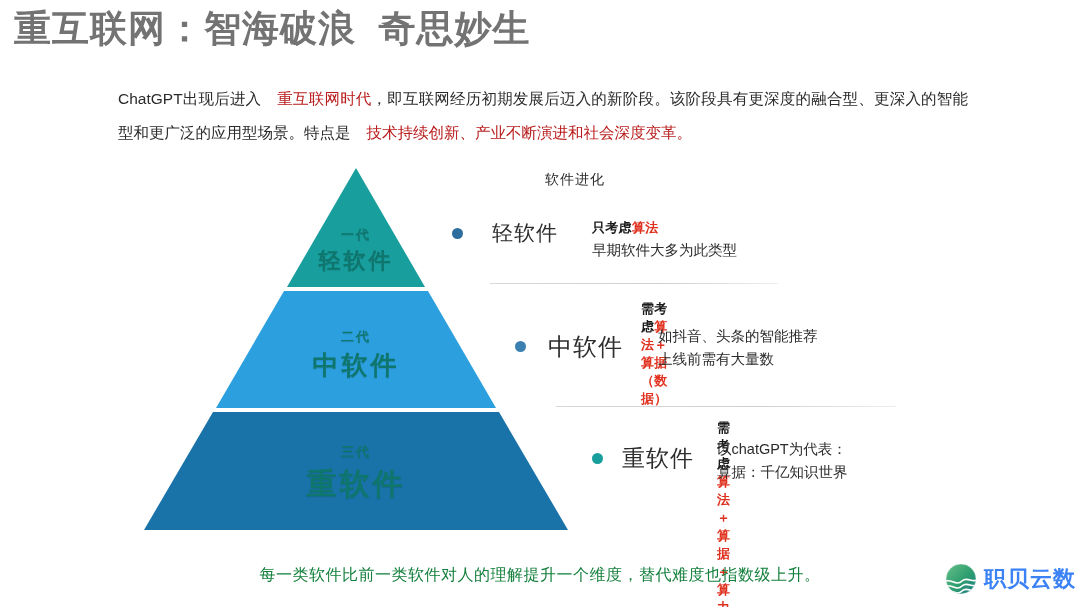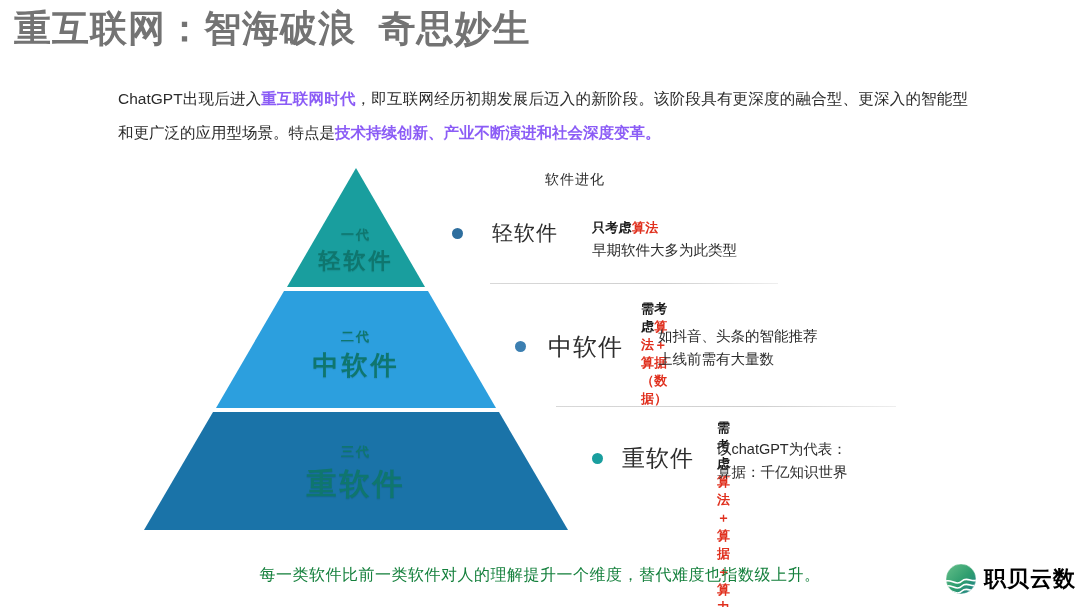--- a/index.html
+++ b/index.html
@@ -33,21 +33,21 @@
   .intro {
     position: absolute;
     left: 118px;
     top: 82px;
     width: 850px;
     font-size: 15.5px;
     line-height: 34px;
     color: #2b2b2b;
     text-align: justify;
   }
-  .intro b { font-weight: 700; color: #8b5cf6; }
+  .intro b { font-weight: 400; color: #b91c1c; margin-left: 16px; }
 
   
   .pyramid {
     position: absolute;
     left: 144px;
     top: 168px;
     width: 424px;
     height: 362px;
   }
   .pyramid svg { display: block; }
@@ -149,21 +149,21 @@
     position: absolute;
     left: 944px;
     top: 562px;
     display: flex;
     align-items: center;
     gap: 6px;
   }
   .logo-text {
     font-size: 22px;
     font-weight: 700;
-    color: #000000;
+    color: #3b82f6;
     letter-spacing: 1px;
   }
 </style>
 </head>
 <body>
 
 <div class="slide-title">重互联网：智海破浪  奇思妙生</div>
 
 <div class="intro">
   <span>ChatGPT出现后进入</span><b>重互联网时代</b><span>，即互联网经历初期发展后迈入的新阶段。该阶段具有更深度的融合型、更深入的智能型和更广泛的应用型场景。特点是</span><b>技术持续创新、产业不断演进和社会深度变革。</b>

